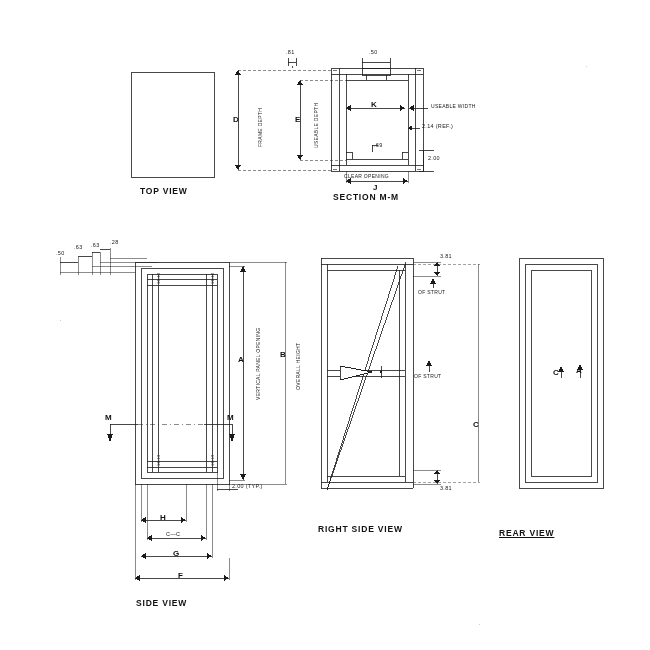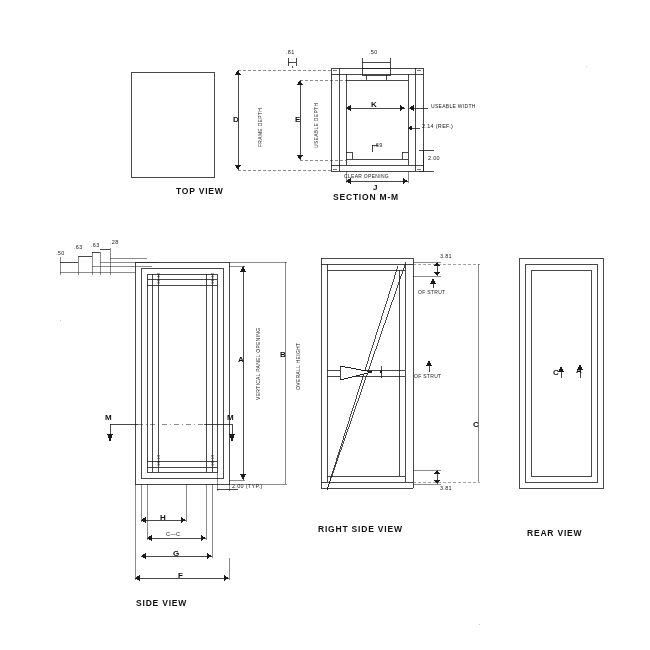--- a/index.html
+++ b/index.html
@@ -271,21 +271,21 @@
       <rect x="525" y="264" width="72" height="218"></rect>
       <rect x="531" y="270" width="60" height="206"></rect>
 
       <line x1="561" y1="368" x2="561" y2="378"></line>
       <path d="M558 372 L561 366 L564 372 Z" fill="#1a1a1a" stroke="none"></path>
       <line x1="580" y1="366" x2="580" y2="378"></line>
       <path d="M577 370 L580 364 L583 370 Z" fill="#1a1a1a" stroke="none"></path>
     </g>
   </svg>
 
-  <div class="view-title" style="left:140px; top:186px;margin-left:36px;">TOP VIEW</div>
+  <div class="view-title" style="left:140px; top:186px;">TOP VIEW</div>
 
   <div class="view-title" style="left:333px; top:192px;">SECTION  M-M</div>
   <div class="lbl dim" style="left:286px; top:50px;">.81</div>
   <div class="lbl dim" style="left:369px; top:50px;">.50</div>
   <div class="lbl dim" style="left:374px; top:143px;">.69</div>
   <div class="lbl dim" style="left:422px; top:124px;">2.14 (REF.)</div>
   <div class="lbl dim" style="left:428px; top:156px;">2.00</div>
   <div class="lbl sm" style="left:431px; top:104px;">USEABLE  WIDTH</div>
   <div class="lbl sm vert" style="left:258px; top:147px;">FRAME  DEPTH</div>
   <div class="lbl sm vert" style="left:314px; top:148px;">USEABLE  DEPTH</div>
@@ -316,20 +316,20 @@
   <div class="lbl vert" style="left:157px; top:466px; font-size:4px;">10.13</div>
   <div class="lbl vert" style="left:211px; top:466px; font-size:4px;">10.13</div>
 
   <div class="view-title" style="left:318px; top:524px;">RIGHT SIDE VIEW</div>
   <div class="lbl dim" style="left:440px; top:254px;">3.81</div>
   <div class="lbl sm" style="left:418px; top:290px;">OF  STRUT</div>
   <div class="lbl sm" style="left:414px; top:374px;">OF  STRUT</div>
   <div class="lbl dim" style="left:440px; top:486px;">3.81</div>
   <div class="bold-letter" style="left:473px; top:420px;">C</div>
 
-  <div class="view-title" style="left:527px; top:528px;">REAR VIEW</div>
+  <div class="view-title" style="left:499px; top:528px;text-decoration:underline;">REAR VIEW</div>
   <div class="bold-letter" style="left:553px; top:368px;">C</div>
   <div class="bold-letter" style="left:576px; top:366px;">A</div>
 
   <div class="noise" style="left:586px; top:66px;"></div>
   <div class="noise" style="left:479px; top:624px;"></div>
   <div class="noise" style="left:60px; top:320px;"></div>
 </div>
 
 </body></html>

